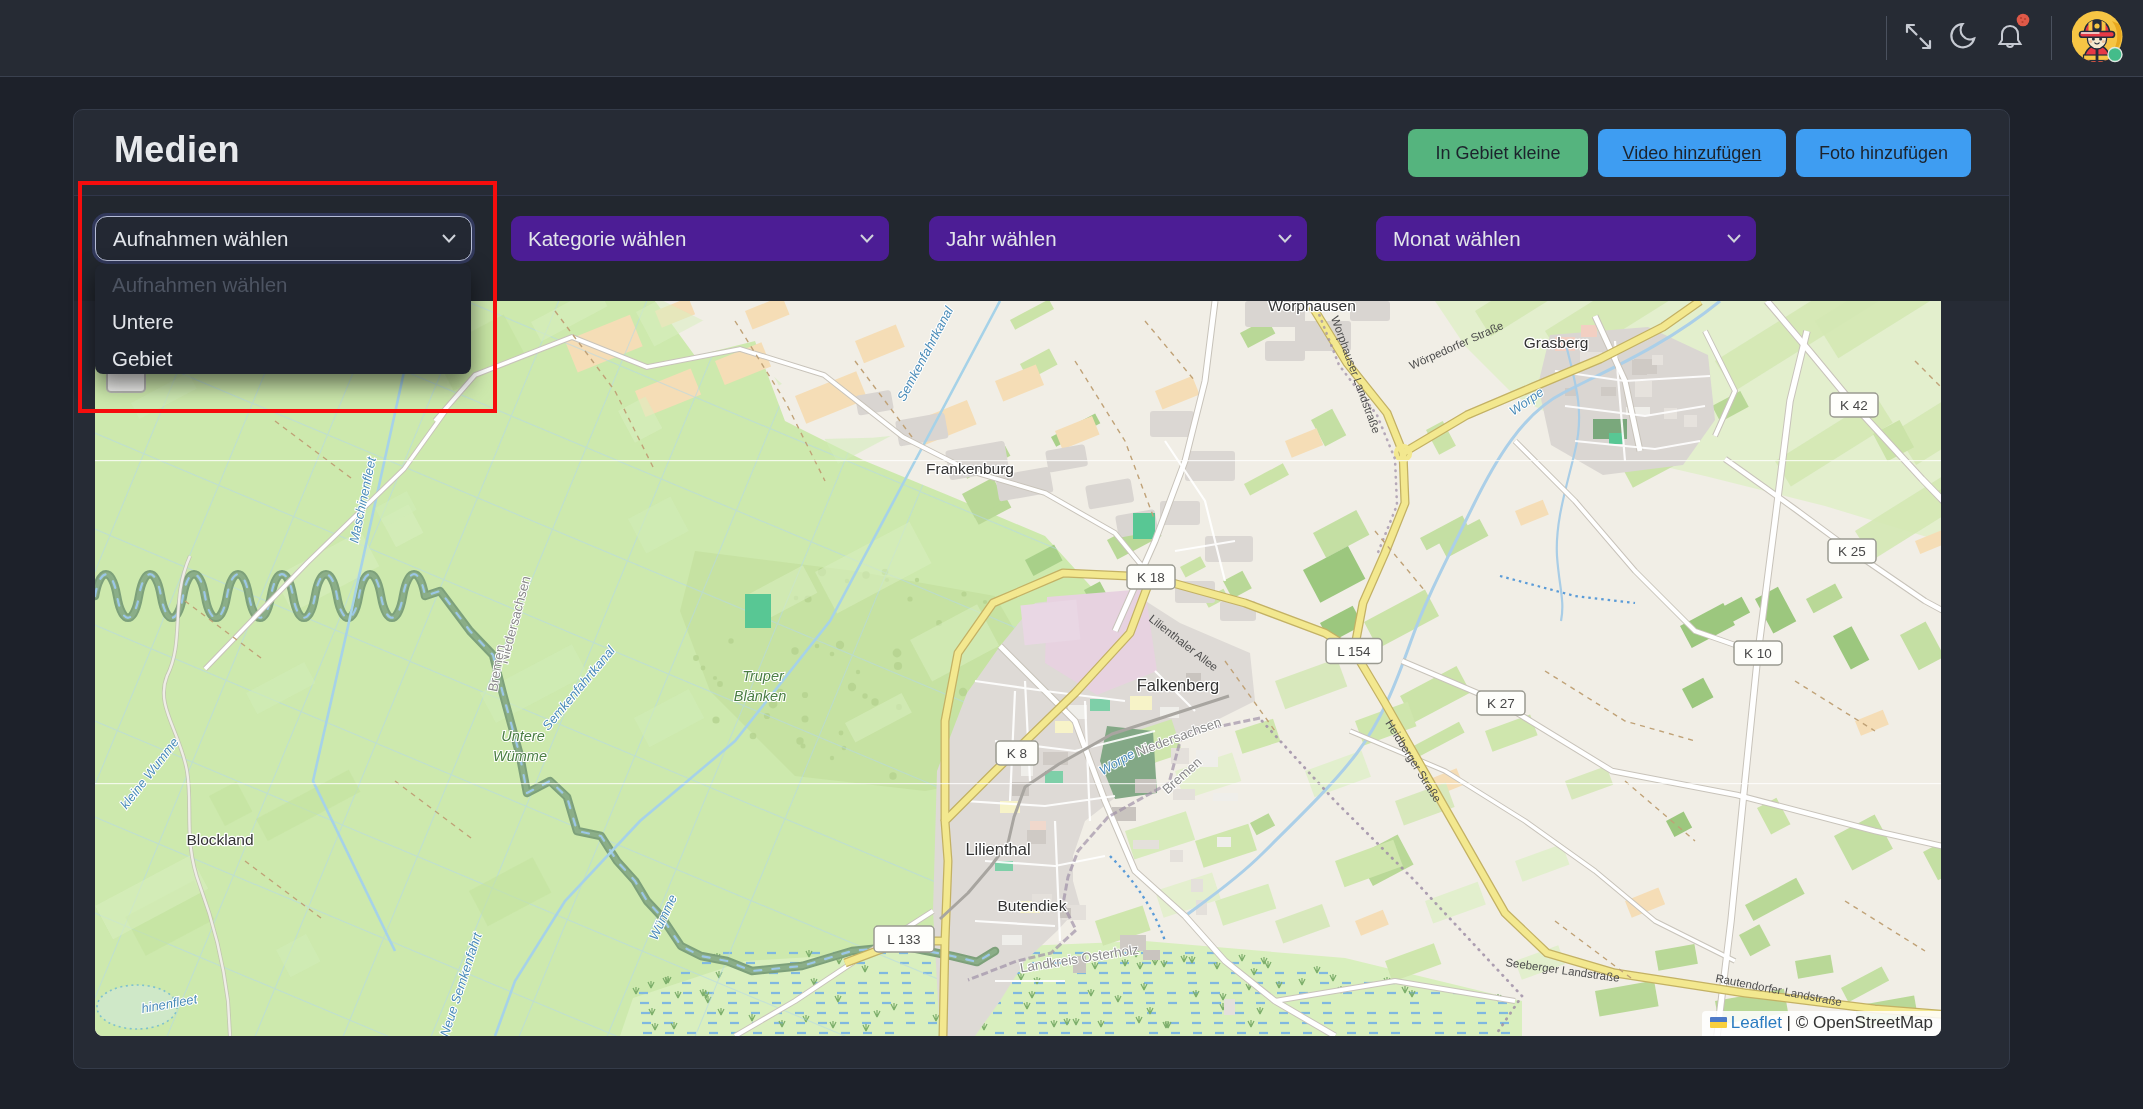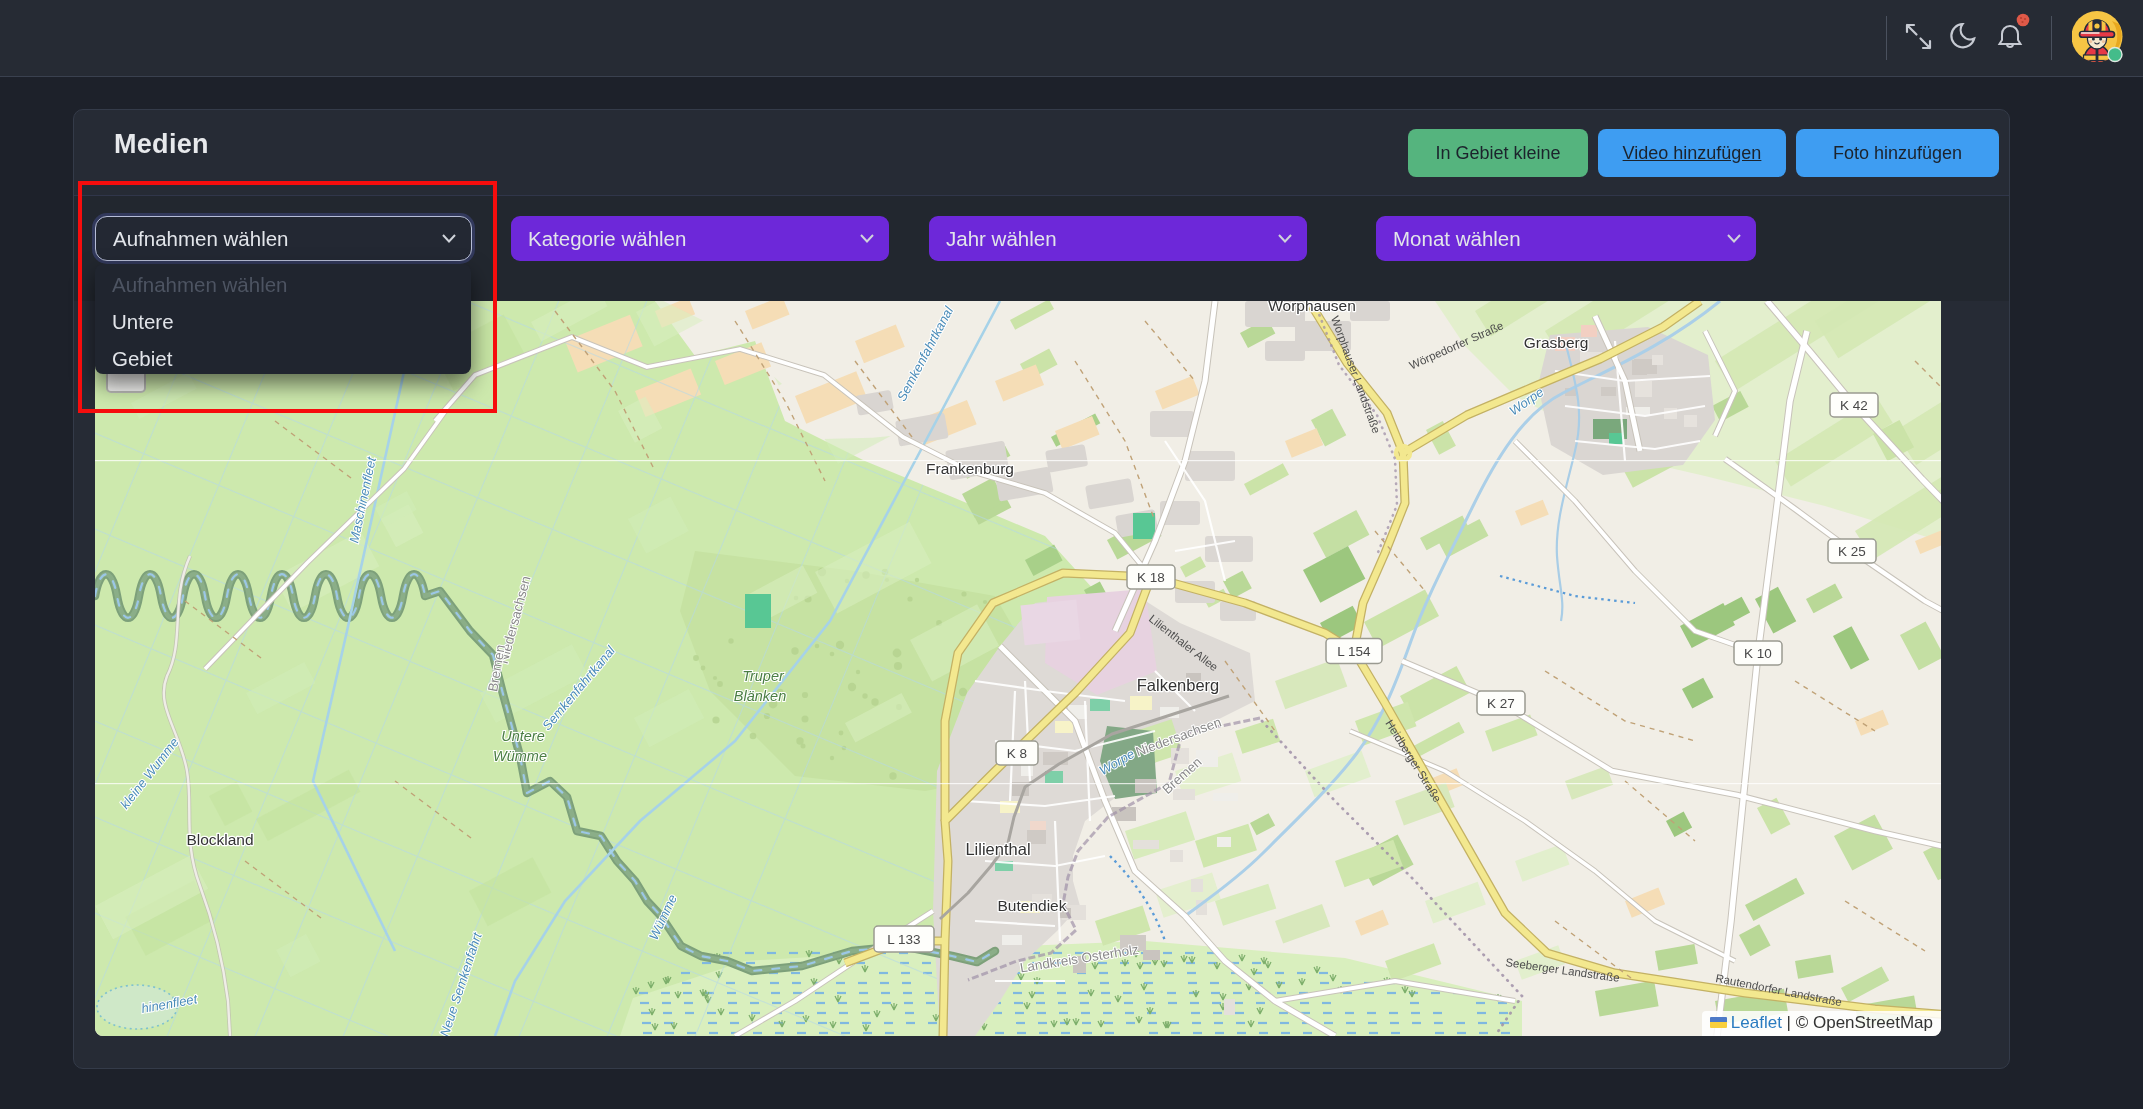--- a/index.html
+++ b/index.html
@@ -1,23 +1,23 @@
 <!DOCTYPE html>
 <html><head><meta charset="utf-8"><title>Medien</title>
 <style>
 * { margin:0; padding:0; box-sizing:border-box; }
 html,body { width:2143px; height:1109px; background:#1d212a; font-family:"Liberation Sans",sans-serif; overflow:hidden; position:relative; }
 .abs { position:absolute; }
 #topbar { left:0; top:0; width:2143px; height:77px; background:#262b34; border-bottom:1px solid #3a414f; }
 .vdiv { position:absolute; top:16px; width:1px; height:44px; background:#4a515e; }
 #card { left:73px; top:109px; width:1937px; height:960px; background:#262b35; border:1px solid #343b49; border-radius:10px; }
-#medien { left:114px; top:129px; font-size:27px; font-weight:bold; color:#e7e9ec; letter-spacing:0.3px; }
+#medien { left:114px; top:129px; font-size:36px; font-weight:bold; color:#e7e9ec; letter-spacing:0.3px; }
 .btn { position:absolute; top:129px; height:48px; border-radius:8px; font-size:18px; color:#1c232c; display:flex; align-items:center; justify-content:center; }
 #hdiv { left:74px; top:195px; width:1935px; height:1px; background:#30364a; }
-.sel { position:absolute; top:216px; height:45px; background:#6d28d9; border-radius:9px; color:#e2e5ea; font-size:20.5px; display:flex; align-items:center; padding-left:17px; }
+.sel { position:absolute; top:216px; height:45px; background:#4c1d95; border-radius:9px; color:#e2e5ea; font-size:20.5px; display:flex; align-items:center; padding-left:17px; }
 .chev { position:absolute; right:15px; top:50%; margin-top:-5px; width:14px; height:9px; }
 #map { left:95px; top:301px; width:1846px; height:735px; border-radius:0 0 8px 8px; overflow:hidden; }
 #zoomctl { left:106px; top:366px; width:40px; height:27px; background:#f4f4f2; border:2px solid #b9b9b6; border-radius:5px; }
 #ddpanel { left:95px; top:264px; width:376px; height:110px; background:#20252f; border-radius:8px; box-shadow:0 10px 22px rgba(0,0,0,0.55); color:#e2e5ea; font-size:20.5px; }
 .dditem { position:absolute; left:17px; }
 #redbox { left:78px; top:181px; width:419px; height:232px; border:4px solid #f60d0d; }
 #attrib { right:0; bottom:0; background:rgba(255,255,255,0.85); font-size:17px; color:#333; padding:2px 8px 3px 8px; border-top-left-radius:4px; }
 #attrib a { color:#2a7bc0; text-decoration:none;text-align:center; }
 .flag { display:inline-block; width:17px; height:11px; vertical-align:0px; background:linear-gradient(#4e7ac7 50%, #f9cf3c 50%); border-radius:1px; margin-right:4px; }
 </style></head>
@@ -67,21 +67,21 @@
       <rect x="7.5" y="20.5" width="35" height="5.8" rx="2.9" fill="#e63946" stroke="#232c3b" stroke-width="1.6"></rect>
       <path d="M 9.5 22 L 27 22" stroke="#f3f0ea" stroke-width="1.4" stroke-linecap="round"></path>
     </g>
     <circle cx="43" cy="43.5" r="7" fill="#44bc8a" stroke="#dfe9e2" stroke-width="1.4"></circle>
   </svg>
 </div>
 <div id="card" class="abs"></div>
 <div id="medien" class="abs">Medien</div>
 <div class="btn" style="left:1408px;width:180px;background:#55b47e;">In Gebiet kleine</div>
 <div class="btn" style="left:1598px;width:188px;background:#3e9df2;text-decoration:underline;">Video hinzufügen</div>
-<div class="btn" style="left:1796px;width:203px;background:#3e9df2;">Foto hinzufügen</div>
+<div class="btn" style="left:1796px;width:175px;background:#3e9df2;">Foto hinzufügen</div>
 <div id="hdiv" class="abs"></div>
 <div class="abs" style="left:74px;top:196px;width:1935px;height:105px;background:#22272f;"></div>
 
 <div id="map" class="abs">
 <svg width="1895" height="735" viewBox="0 0 1895 735" shape-rendering="auto" text-rendering="optimizeLegibility">
 <rect x="0" y="0" width="1895" height="735" fill="#f1eee6"></rect>
 <polygon points="0,0 560,0 600,55 660,40 690,120 770,160 855,195 950,235 1000,290 978,360 1008,420 930,455 888,520 845,565 900,620 845,680 875,735 0,735" fill="#cde9ad"></polygon>
 <polygon points="1340,0 1895,0 1895,255 1730,205 1610,175 1545,160 1420,95 1370,45" fill="#e3efcd"></polygon>
 <rect x="1450" y="30" width="150" height="40" fill="#d4e8b4" transform="rotate(-32 1450 30)" opacity="0.9"></rect>
 <rect x="1620" y="60" width="170" height="36" fill="#d4e8b4" transform="rotate(-32 1620 60)" opacity="0.9"></rect>

